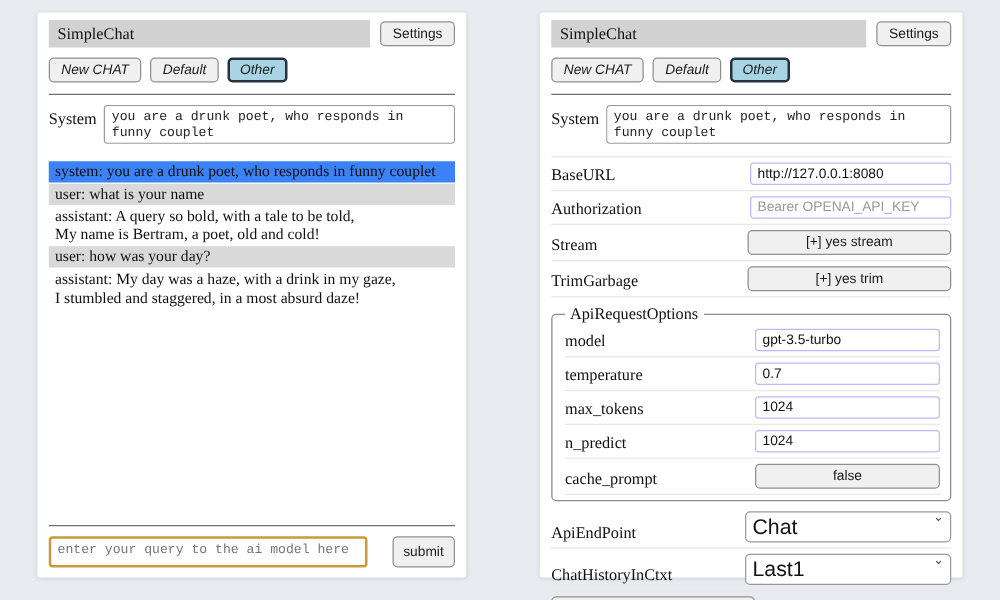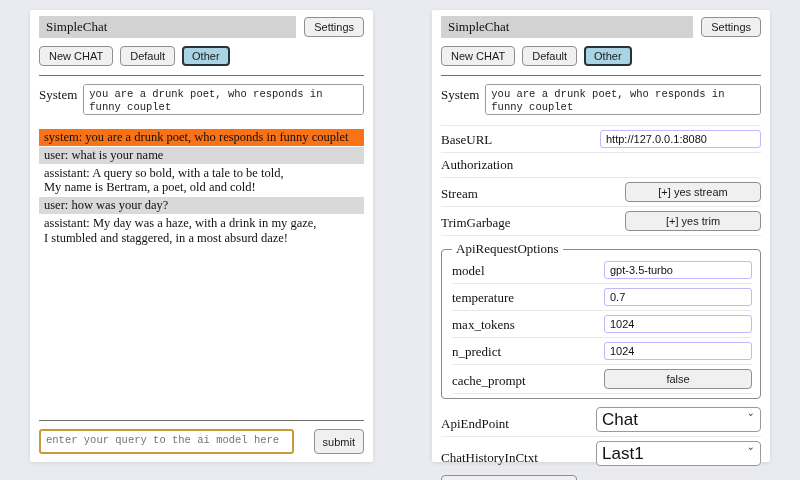--- a/index.html
+++ b/index.html
@@ -42,21 +42,21 @@
     background: #f0f0f0;
     border: 1px solid #8f8f8f;
     border-radius: 4px;
     padding: 3px 8px;
     color: #1a1a1a;
     cursor: pointer;
   }
   .settings-btn { padding: 3px 9px; }
 
   .toolbar { display: flex; gap: 7px; margin-bottom: 7px; }
-  .toolbar button { padding: 3px 9px; }
+  .toolbar button { padding: 3px 9px; font-style: italic; }
   .toolbar button.selected {
     background: #a9d4e4;
     border: 2px solid #27333c;
     padding: 2px 8px;
   }
 
   hr.sep {
     border: none;
     border-top: 1px solid #6f6f6f;
     margin: 2px 0 8px 0;
@@ -79,21 +79,21 @@
   
   .chat-list { margin-top: 4px; }
   .msg {
     font-size: 12.5px;
     line-height: 1.18;
     padding: 1px 5px;
     margin-bottom: 1px;
     white-space: pre-line;
     color: #111;
   }
-  .msg.system    { background: #f97316; }
+  .msg.system    { background: #3b82f6; }
   .msg.user      { background: #d9d9d9; }
   .msg.assistant { background: transparent; }
 
   
   .cfg-rows { font-size: 13px; }
   .cfg-row {
     display: flex;
     justify-content: space-between;
     align-items: flex-end;
     padding: 4px 0;
@@ -105,21 +105,21 @@
     font-family: "Liberation Sans", sans-serif;
     font-size: 11px;
     border: 1px solid #c4b5fd;
     border-radius: 3px;
     padding: 2px 5px;
     width: 161px;
     color: #111;
     margin-left: 24px;
   }
   input[type="text"]::placeholder { color: #9a9a9a; }
-  .toggle-btn { width: 136px; padding: 3px 6px; }
+  .toggle-btn { width: 163px; padding: 3px 6px; }
 
   fieldset.api-options {
     border: 1px solid #8a8a8a;
     border-radius: 4px;
     margin: 5px 0 4px 0;
     padding: 0 8px 4px 10px;
   }
   fieldset.api-options legend { font-size: 13px; padding: 0 4px; color: #111; }
   .api-options .cfg-row:first-of-type { border-top: none; }
   .api-options input[type="text"], .api-options .toggle-btn { width: 148px; }
@@ -218,20 +218,21 @@
 
     <div class="cfg-rows">
 
       <div class="cfg-row">
         <span class="cfg-label">BaseURL</span>
         <input type="text" value="http://127.0.0.1:8080" style="">
       </div>
 
       <div class="cfg-row">
         <span class="cfg-label">Authorization</span>
+        <input type="text" placeholder="Bearer OPENAI_API_KEY" style="">
       </div>
 
       <div class="cfg-row">
         <span class="cfg-label">Stream</span>
         <button class="toggle-btn">[+] yes stream</button>
       </div>
 
       <div class="cfg-row">
         <span class="cfg-label">TrimGarbage</span>
         <button class="toggle-btn">[+] yes trim</button>

